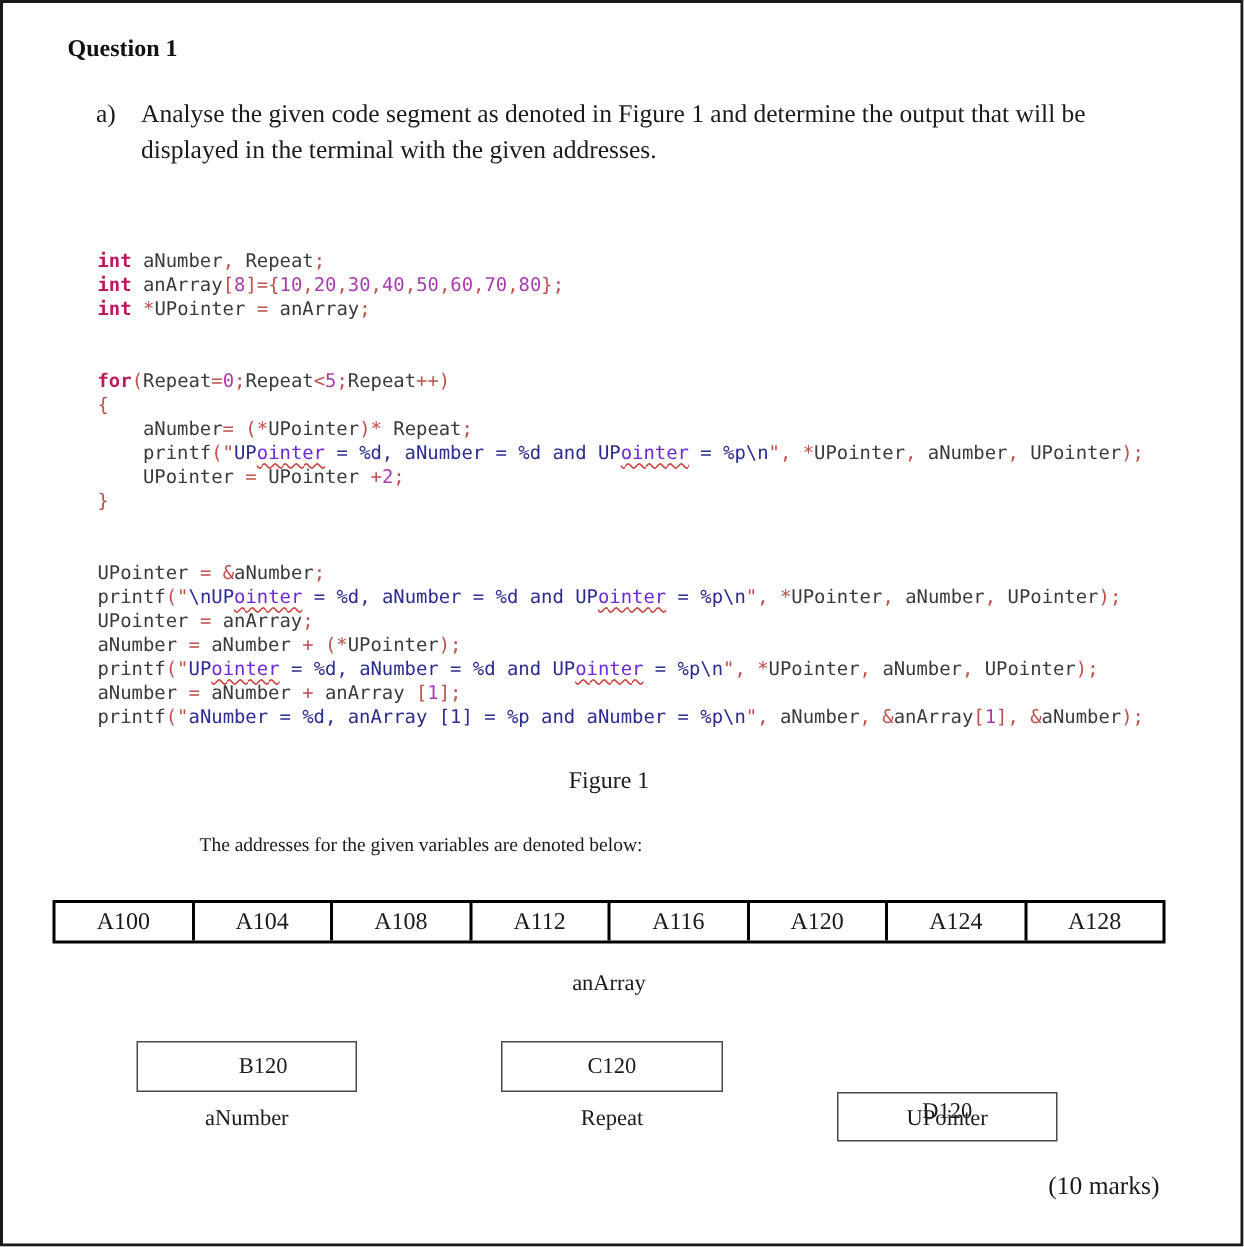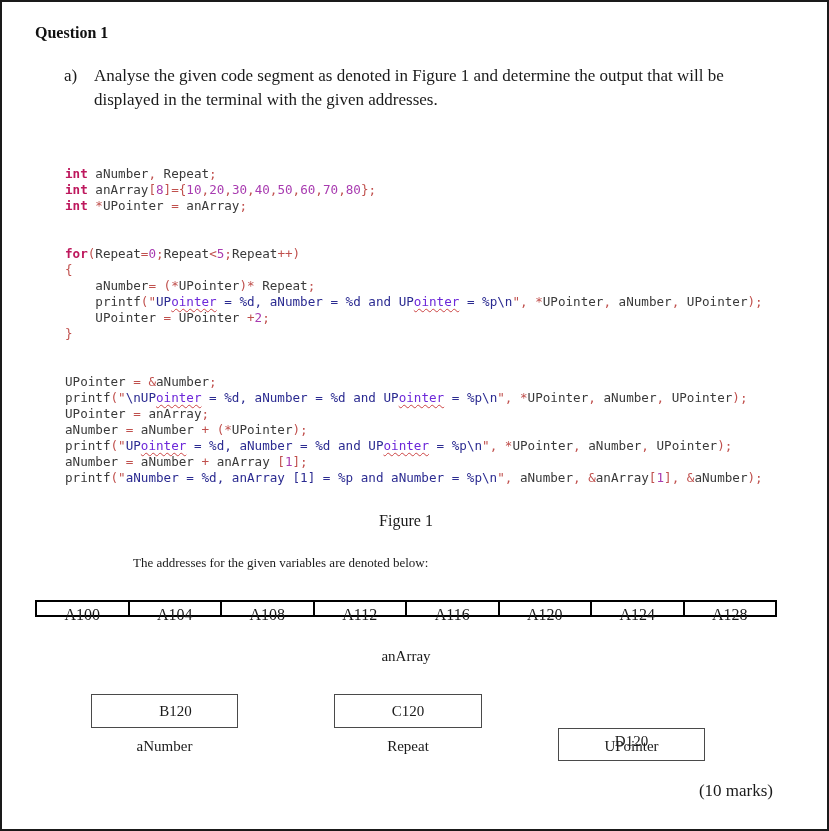--- a/index.html
+++ b/index.html
@@ -7,21 +7,21 @@
     position:relative;
     width:829px; height:831px;
     background:#ffffff;
     border:2px solid #1a1a1a;
     box-sizing:border-box;
     overflow:hidden;
     font-family:"Liberation Serif", serif;
     color:#1a1a1a;
   }
   .q-title {
-    position:absolute; left:33px; top:22px;
+    position:absolute; left:43px; top:22px;
     font-size:16px; font-weight:bold; color:#111;
   }
   .part {
     position:absolute; left:62px; top:62px; width:706px;
     display:flex;
   }
   .part-label { width:30px; flex:0 0 30px; font-size:17px; line-height:24px; }
   .part-text  { flex:1; font-size:17px; line-height:24px; }
 
   
@@ -46,21 +46,21 @@
   .figure-caption {
     position:absolute; left:33px; top:510px; width:742px;
     text-align:center; font-size:16px;
   }
   .addresses-intro {
     position:absolute; left:92px; top:553px;
     font-size:13px;
     margin-left:39px;
   }
   .addr-table {
-    position:absolute; left:33px; top:598px; width:742px; height:17px;
+    position:absolute; left:33px; top:598px; width:742px; height:29px;
     display:flex;
     border:2px solid #000;
     box-sizing:border-box;
   }
   .addr-cell {
     flex:1; text-align:center;
     font-size:16px; line-height:25px;
     border-right:2px solid #000;
   }
   .addr-cell:last-child { border-right:none; }

